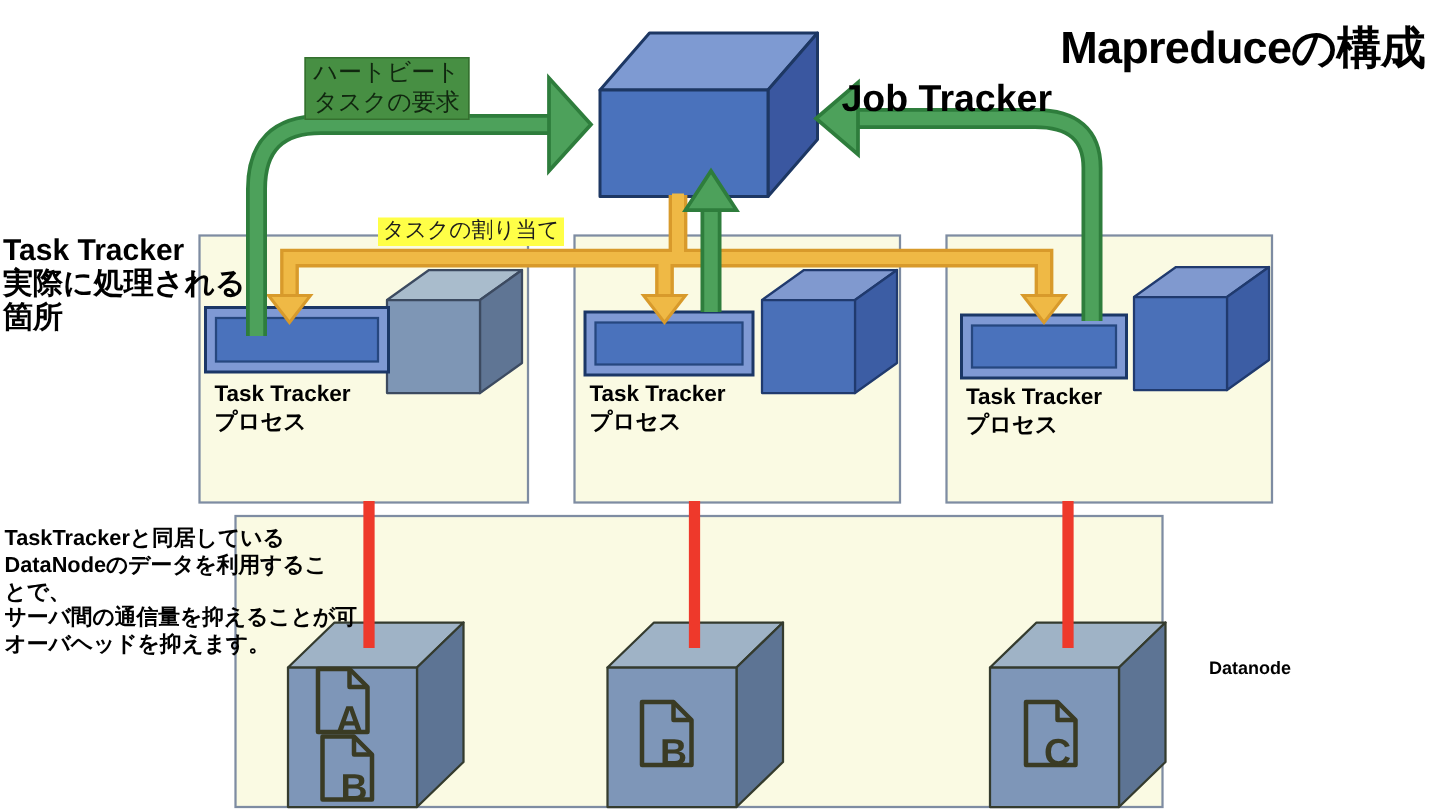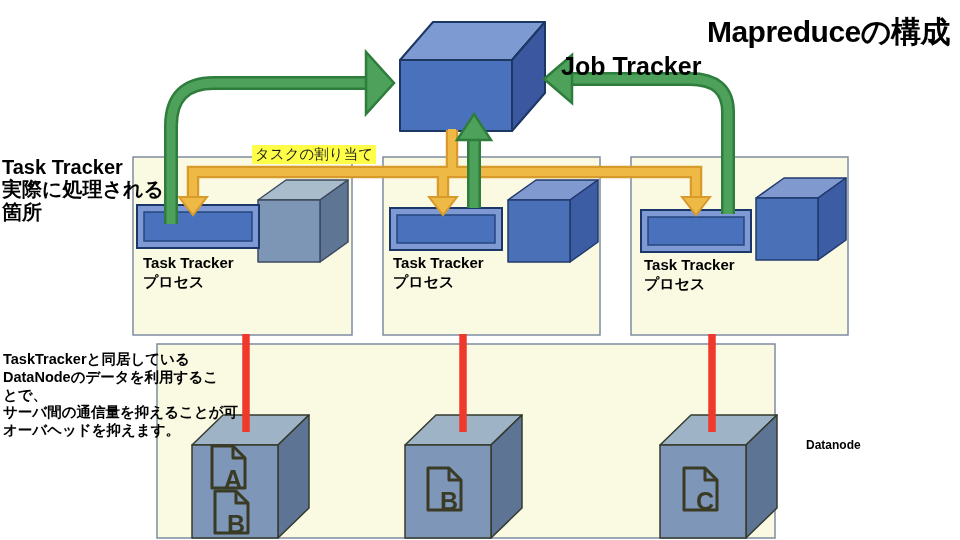--- a/index.html
+++ b/index.html
@@ -147,20 +147,24 @@
       <path d="M0 0 L21 0 L33 12 L33 42 L0 42 Z" fill="none" stroke="#3a3b24" stroke-width="3" stroke-linejoin="round"></path>
       <path d="M21 0 L21 12 L33 12" fill="none" stroke="#3a3b24" stroke-width="3" stroke-linejoin="round"></path>
       <text x="21" y="42" font-size="25" font-weight="bold" fill="#3a3b24" text-anchor="middle">C</text>
     </g>
   </svg>
 
   <div class="abs" id="title">Mapreduceの構成</div>
 
   <div class="abs" id="job-tracker-label">Job Tracker</div>
 
+  <div class="abs" id="heartbeat-label">
+    <div>ハートビート</div>
+    <div>タスクの要求</div>
+  </div>
 
   <div class="abs" id="assignment-label">タスクの割り当て</div>
 
   <div class="abs" id="left-heading">
     <div class="l1">Task Tracker</div>
     <div class="l2">実際に処理される</div>
     <div class="l2">箇所</div>
   </div>
 
   <div class="abs tt-label" style="left:143px; top:253px;">

